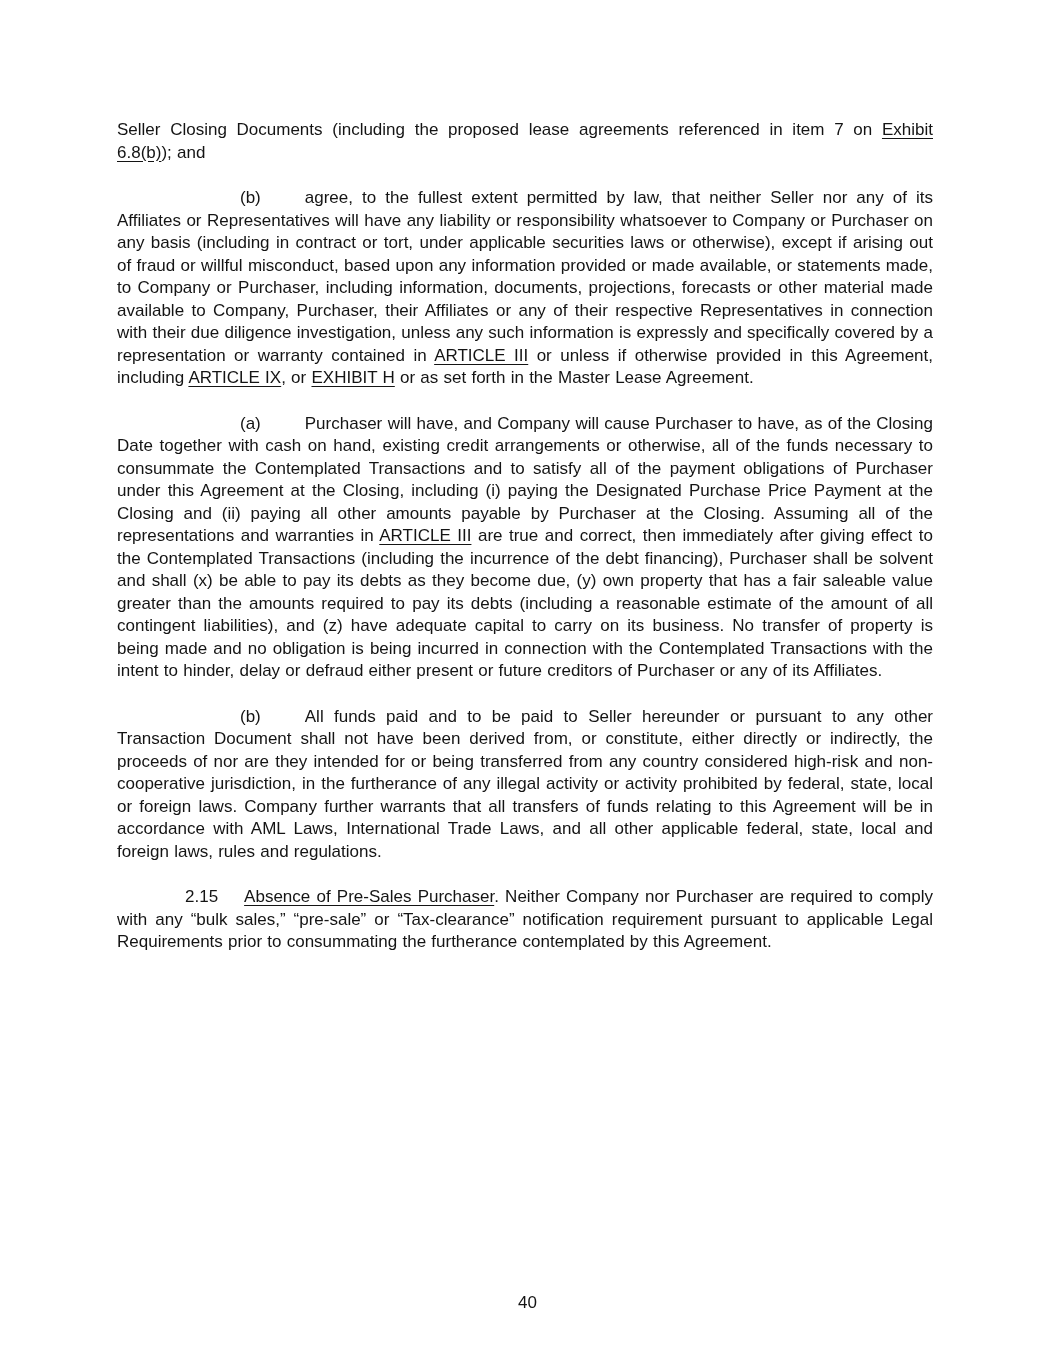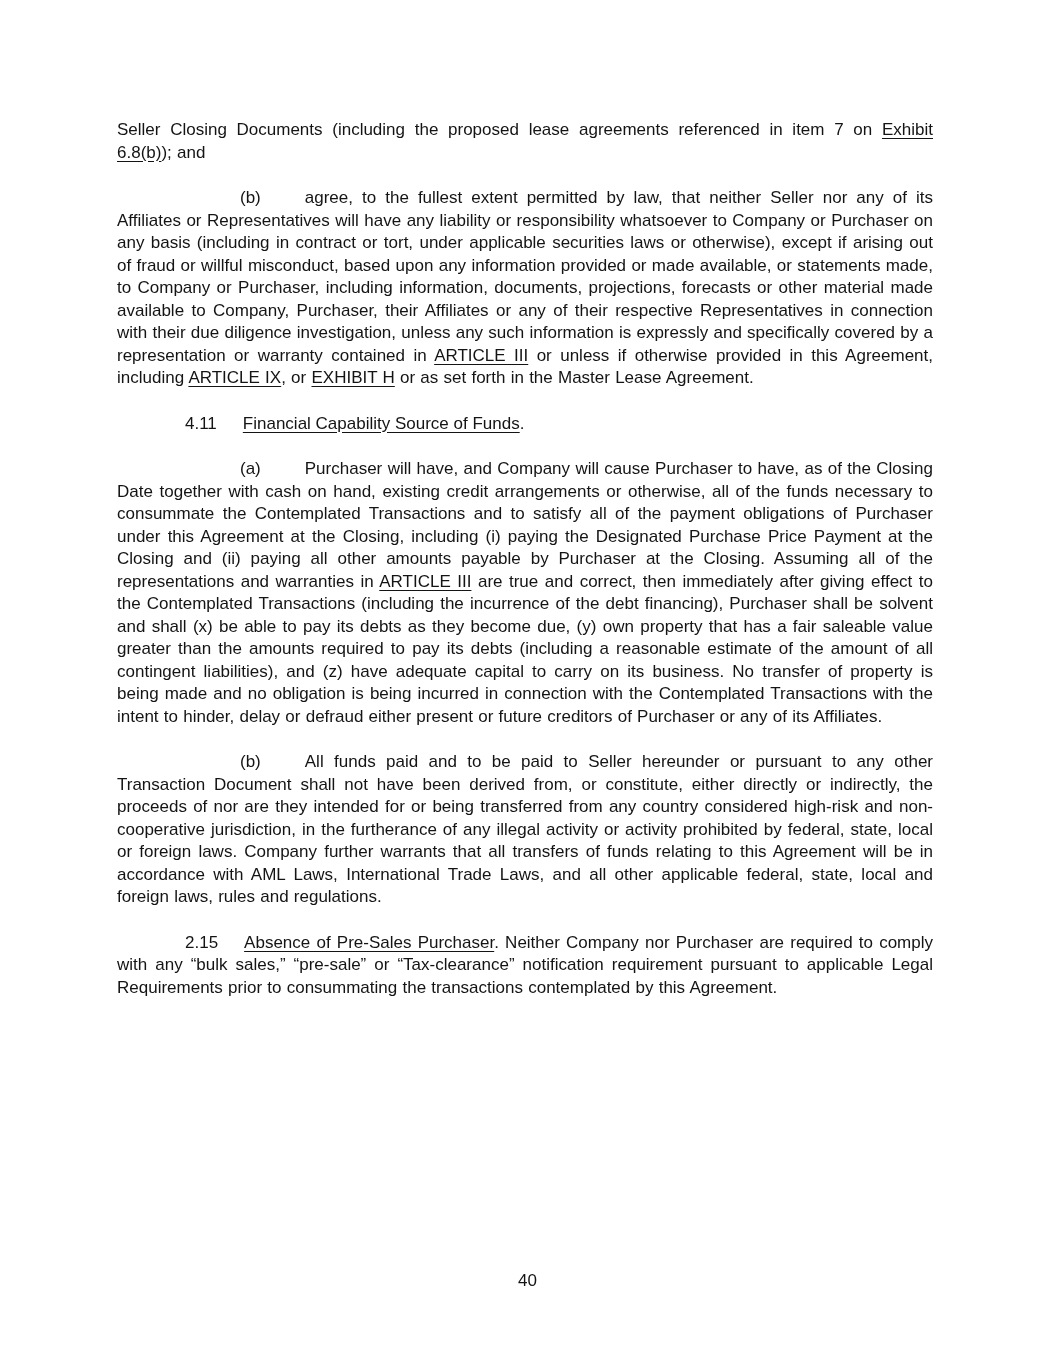--- a/index.html
+++ b/index.html
@@ -33,40 +33,39 @@
   }
   .ind-sub { text-indent: 123px; }
   .ind-sec { text-indent: 68px; }
   .u { text-decoration: underline; text-underline-offset: 3px; }
   .gap-tab { display: inline-block; width: 44px; }
   .gap-sec { display: inline-block; width: 26px; }
   .page-number {
     position: absolute;
     left: 0;
     right: 0;
-    bottom: 74px;
+    bottom: 52px;
     text-align: center;
     font-size: 17px;
     color: #141414;
   }
 </style>
 </head>
 <body>
 
 <div class="sheet">
   <div class="content">
 
     <p class="para"><span>Seller Closing Documents (including the proposed lease agreements referenced in item 7 on </span><span class="u">Exhibit 6.8(b)</span><span>); and</span></p>
 
     <p class="para ind-sub"><span>(b)</span><span class="gap-tab"></span><span>agree, to the fullest extent permitted by law, that neither Seller nor any of its Affiliates or Representatives will have any liability or responsibility whatsoever to Company or Purchaser on any basis (including in contract or tort, under applicable securities laws or otherwise), except if arising out of fraud or willful misconduct, based upon any information provided or made available, or statements made, to Company or Purchaser, including information, documents, projections, forecasts or other material made available to Company, Purchaser, their Affiliates or any of their respective Representatives in connection with their due diligence investigation, unless any such information is expressly and specifically covered by a representation or warranty contained in </span><span class="u">ARTICLE III</span><span> or unless if otherwise provided in this Agreement, including </span><span class="u">ARTICLE IX</span><span>, or </span><span class="u">EXHIBIT H</span><span> or as set forth in the Master Lease Agreement.</span></p>
 
-    <p class="heading-line ind-sec"><span>4.11</span><span class="gap-sec"></span><span class="u">Financial Capability Source of Funds</span><span>.</span></p>
 
     <p class="para ind-sub"><span>(a)</span><span class="gap-tab"></span><span>Purchaser will have, and Company will cause Purchaser to have, as of the Closing Date together with cash on hand, existing credit arrangements or otherwise, all of the funds necessary to consummate the Contemplated Transactions and to satisfy all of the payment obligations of Purchaser under this Agreement at the Closing, including (i) paying the Designated Purchase Price Payment at the Closing and (ii) paying all other amounts payable by Purchaser at the Closing. Assuming all of the representations and warranties in </span><span class="u">ARTICLE III</span><span> are true and correct, then immediately after giving effect to the Contemplated Transactions (including the incurrence of the debt financing), Purchaser shall be solvent and shall (x) be able to pay its debts as they become due, (y) own property that has a fair saleable value greater than the amounts required to pay its debts (including a reasonable estimate of the amount of all contingent liabilities), and (z) have adequate capital to carry on its business. No transfer of property is being made and no obligation is being incurred in connection with the Contemplated Transactions with the intent to hinder, delay or defraud either present or future creditors of Purchaser or any of its Affiliates.</span></p>
 
     <p class="para ind-sub"><span>(b)</span><span class="gap-tab"></span><span>All funds paid and to be paid to Seller hereunder or pursuant to any other Transaction Document shall not have been derived from, or constitute, either directly or indirectly, the proceeds of nor are they intended for or being transferred from any country considered high-risk and non-cooperative jurisdiction, in the furtherance of any illegal activity or activity prohibited by federal, state, local or foreign laws. Company further warrants that all transfers of funds relating to this Agreement will be in accordance with AML Laws, International Trade Laws, and all other applicable federal, state, local and foreign laws, rules and regulations.</span></p>
 
-    <p class="para ind-sec"><span>2.15</span><span class="gap-sec"></span><span class="u">Absence of Pre-Sales Purchaser</span><span>. Neither Company nor Purchaser are required to comply with any “bulk sales,” “pre-sale” or “Tax-clearance” notification requirement pursuant to applicable Legal Requirements prior to consummating the transactions contemplated by this Agreement.</span></p>
+    <p class="para ind-sec"><span>2.15</span><span class="gap-sec"></span><span class="u">Absence of Pre-Sales Purchaser</span><span>. Neither Company nor Purchaser are required to comply with any “bulk sales,” “pre-sale” or “Tax-clearance” notification requirement pursuant to applicable Legal Requirements prior to consummating the furtherance contemplated by this Agreement.</span></p>
 
   </div>
 
   <div class="page-number">40</div>
 </div>
 
 </body></html>

